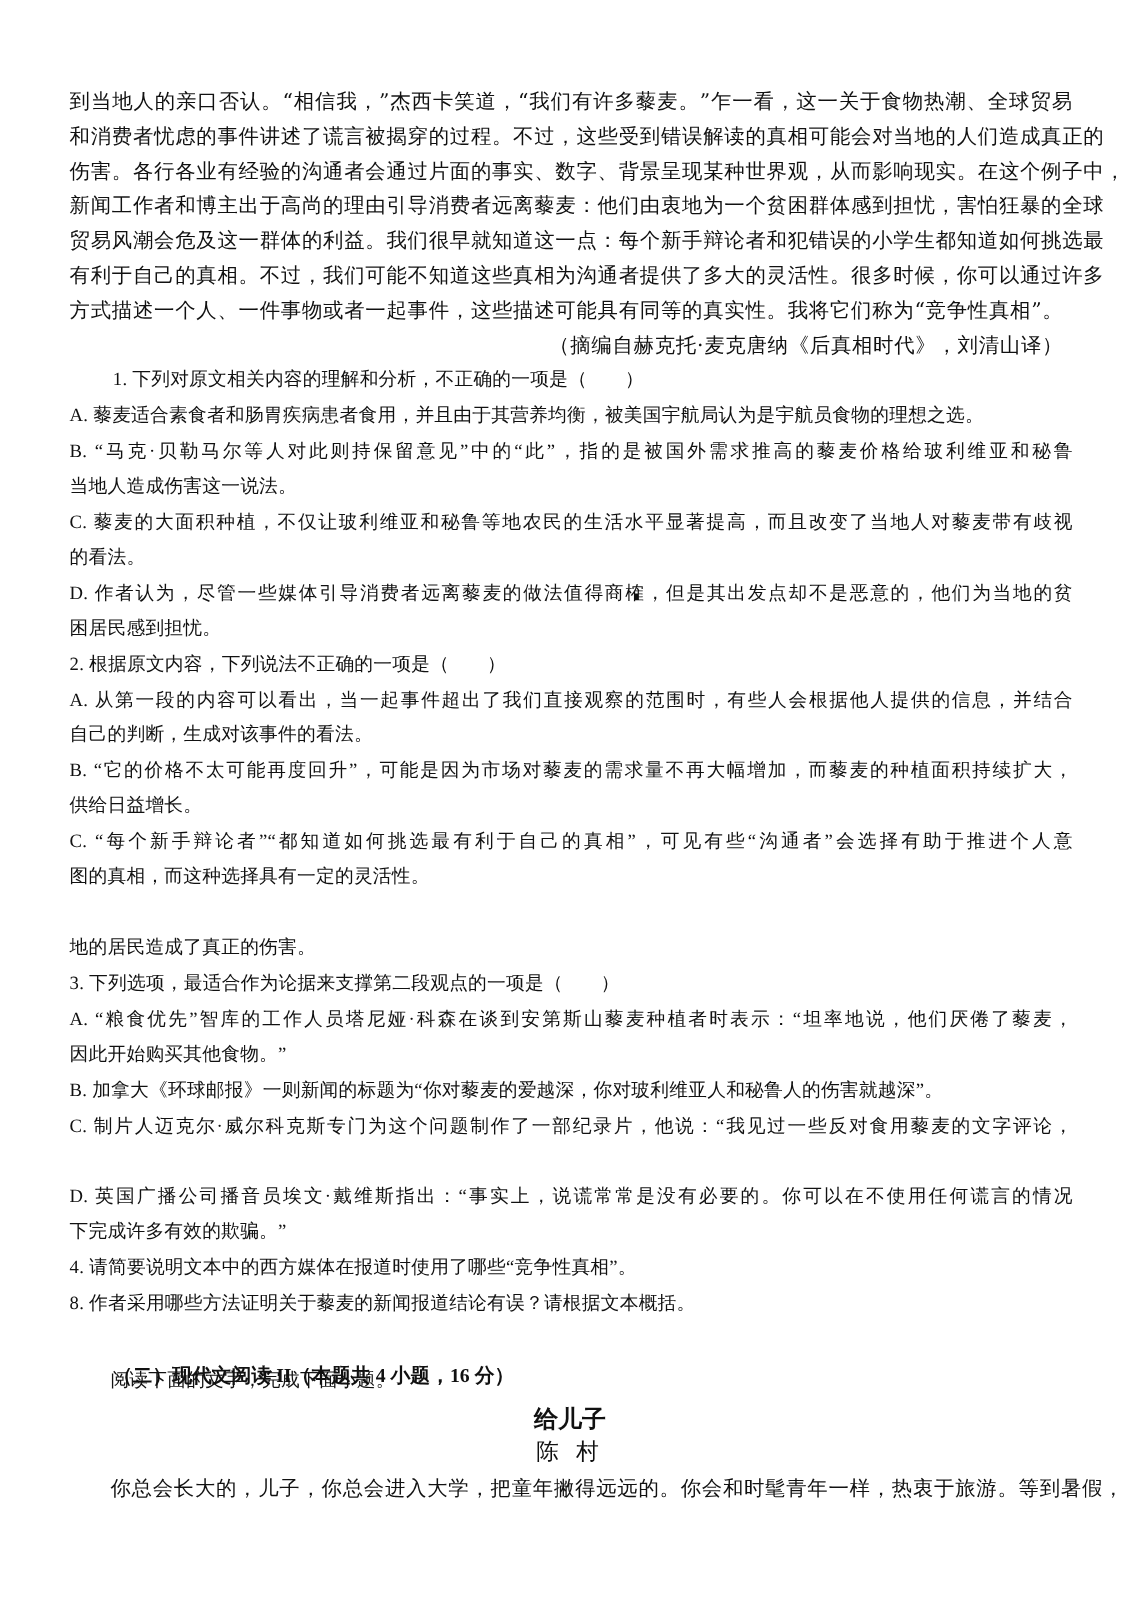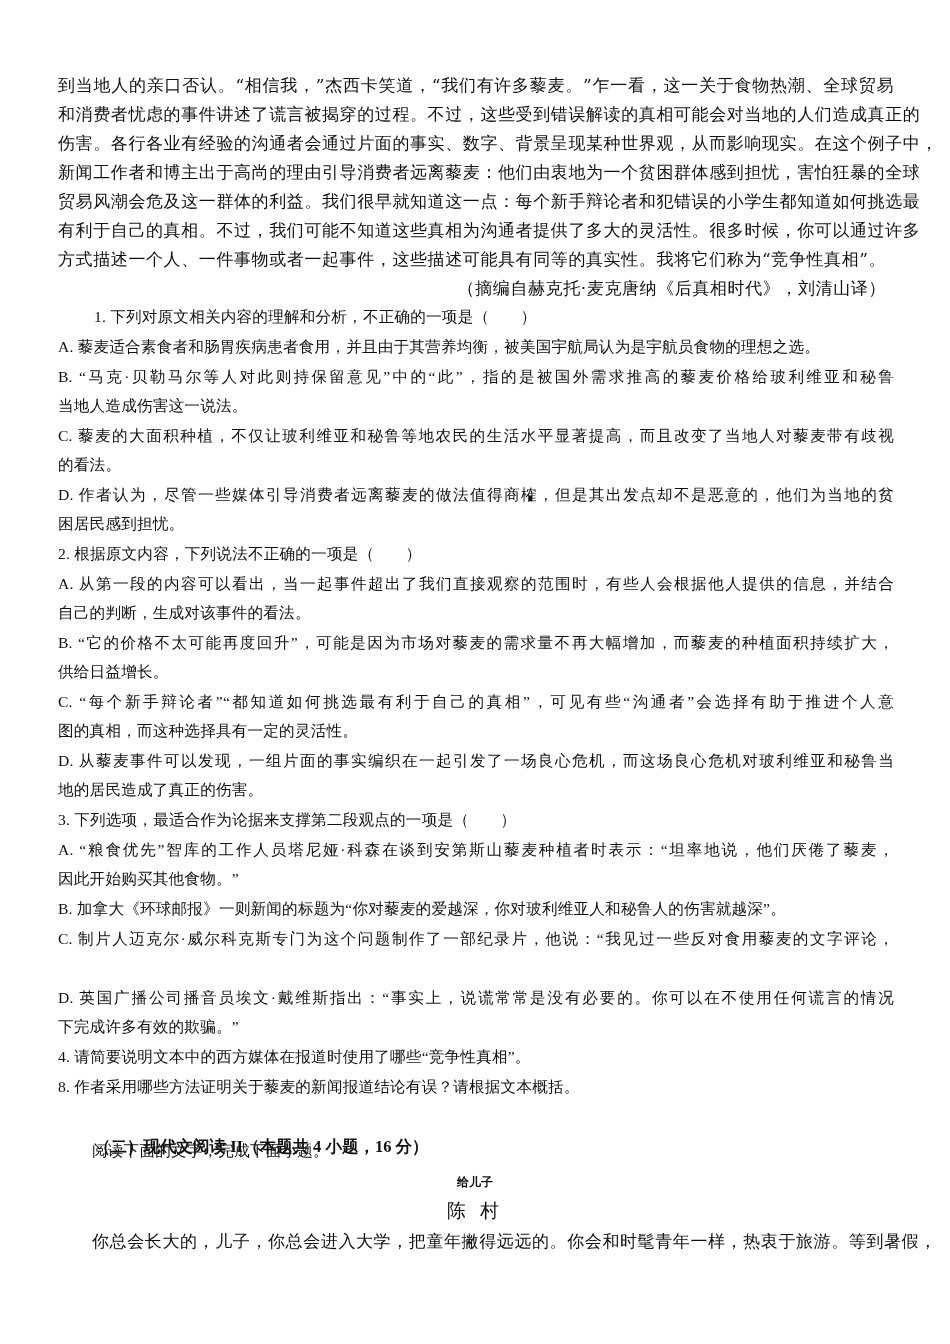--- a/index.html
+++ b/index.html
@@ -53,21 +53,21 @@
       margin-top: 28px;
     }
     .instruction {
       left: 92px;
     }
     .poem-title {
       left: 0;
       width: 950px;
       text-align: center;
       font-weight: bold;
-      font-size: 12px;
+      font-size: 20px;
     }
     .poem-author {
       left: 0;
       width: 950px;
       text-align: center;
       font-size: 19px;
       letter-spacing: 4px;
     }
     .justify {
       text-align: justify;
@@ -97,21 +97,20 @@
   <div class="line qa justify" style="top:485px;">D. 作者认为，尽管一些媒体引导消费者远离藜麦的做法值得商榷，但是其出发点却不是恶意的，他们为当地的贫</div>
   <div class="line qa" style="top:514px;">困居民感到担忧。</div>
 
   <div class="line qa" style="top:544px;">2. 根据原文内容，下列说法不正确的一项是（　　）</div>
   <div class="line qa justify" style="top:574px;">A. 从第一段的内容可以看出，当一起事件超出了我们直接观察的范围时，有些人会根据他人提供的信息，并结合</div>
   <div class="line qa" style="top:603px;">自己的判断，生成对该事件的看法。</div>
   <div class="line qa justify" style="top:633px;">B. “它的价格不太可能再度回升”，可能是因为市场对藜麦的需求量不再大幅增加，而藜麦的种植面积持续扩大，</div>
   <div class="line qa" style="top:662px;">供给日益增长。</div>
   <div class="line qa justify" style="top:692px;">C. “每个新手辩论者”“都知道如何挑选最有利于自己的真相”，可见有些“沟通者”会选择有助于推进个人意</div>
   <div class="line qa" style="top:721px;">图的真相，而这种选择具有一定的灵活性。</div>
-  <div class="line qa justify" style="top:751px;">D. 从藜麦事件可以发现，一组片面的事实编织在一起引发了一场良心危机，而这场良心危机对玻利维亚和秘鲁当</div>
   <div class="line qa" style="top:780px;">地的居民造成了真正的伤害。</div>
 
   <div class="line qa" style="top:810px;">3. 下列选项，最适合作为论据来支撑第二段观点的一项是（　　）</div>
   <div class="line qa justify" style="top:840px;">A. “粮食优先”智库的工作人员塔尼娅·科森在谈到安第斯山藜麦种植者时表示：“坦率地说，他们厌倦了藜麦，</div>
   <div class="line qa" style="top:869px;">因此开始购买其他食物。”</div>
   <div class="line qa" style="top:899px;">B. 加拿大《环球邮报》一则新闻的标题为“你对藜麦的爱越深，你对玻利维亚人和秘鲁人的伤害就越深”。</div>
   <div class="line qa justify" style="top:929px;">C. 制片人迈克尔·威尔科克斯专门为这个问题制作了一部纪录片，他说：“我见过一些反对食用藜麦的文字评论，</div>
   <div class="line qa justify" style="top:988px;">D. 英国广播公司播音员埃文·戴维斯指出：“事实上，说谎常常是没有必要的。你可以在不使用任何谎言的情况</div>
   <div class="line qa" style="top:1017px;">下完成许多有效的欺骗。”</div>
 

